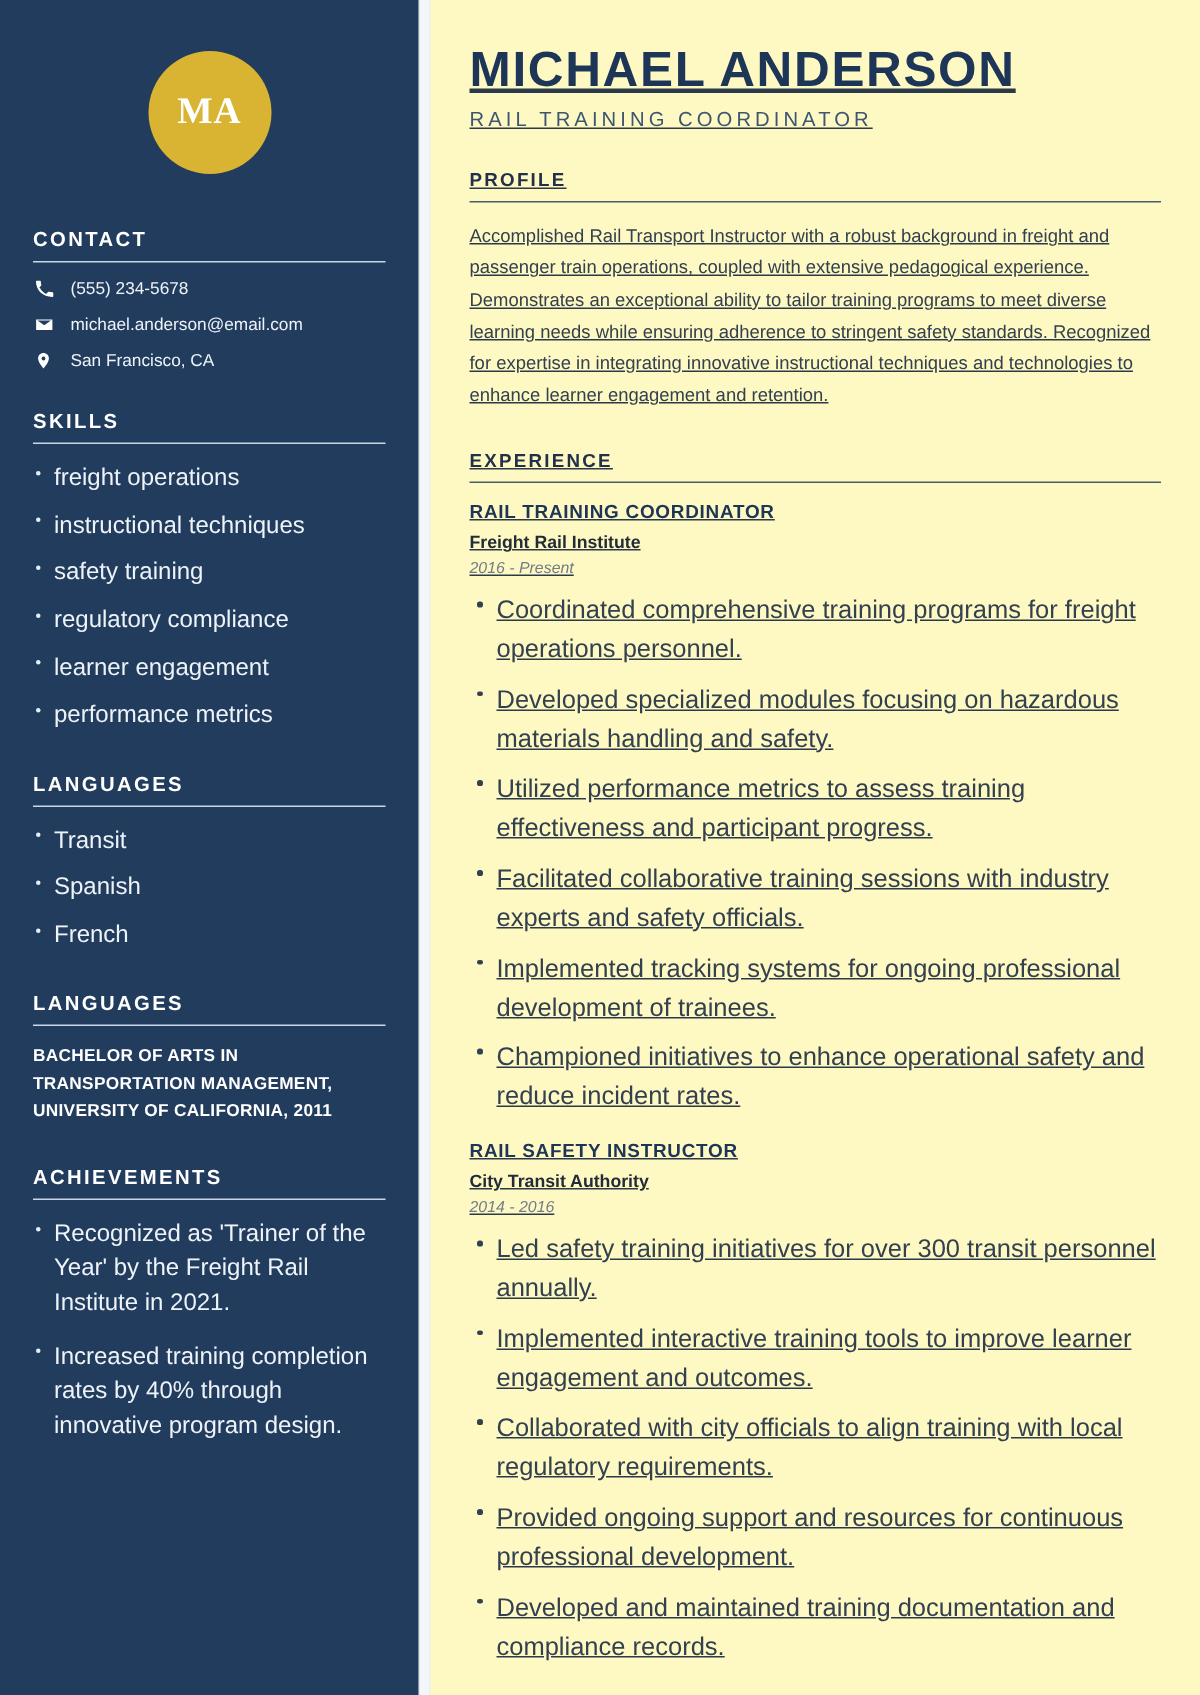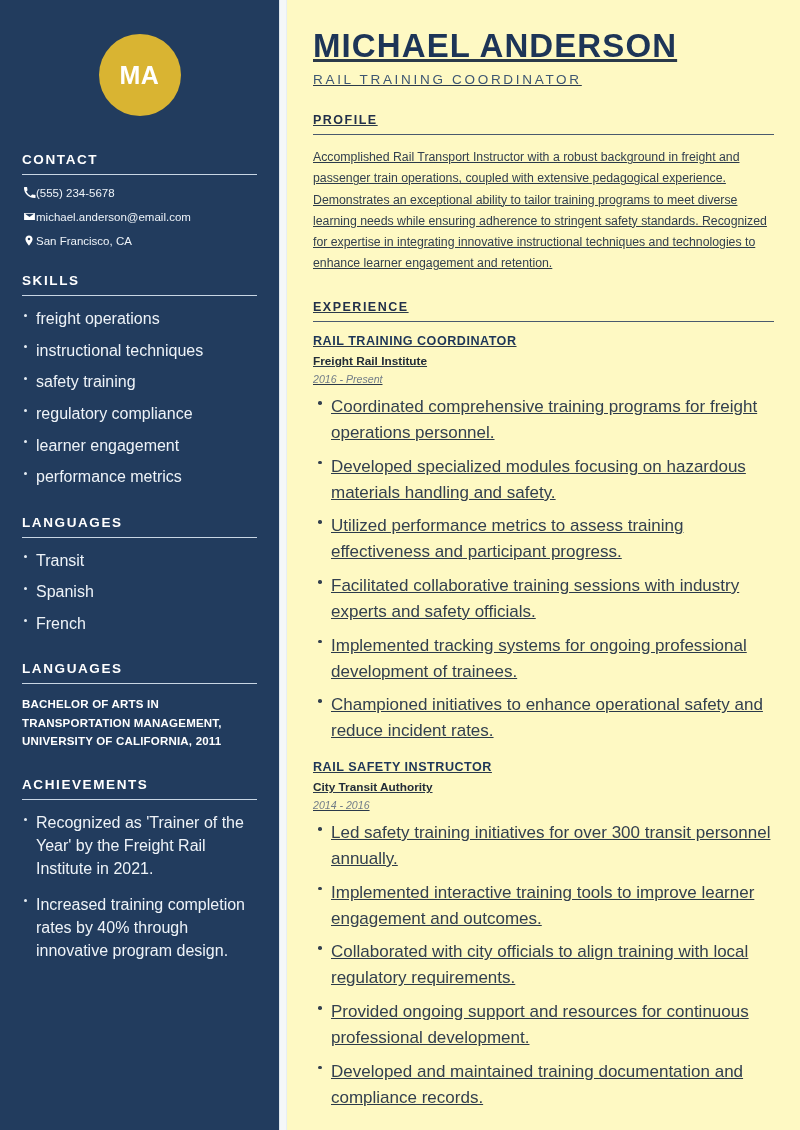--- a/index.html
+++ b/index.html
@@ -41,20 +41,21 @@
     background: #f4f7f9;
     border-left: 1px solid #dfe6ec;
     border-right: 1px solid #e8eef3;
   }
 
   .avatar-wrap {
     display: flex;
     justify-content: center;
     padding-top: 34px;
     padding-bottom: 36px;
+    font-family: Liberation Serif, serif;
   }
 
   .avatar {
     width: 82px;
     height: 82px;
     border-radius: 50%;
     background: #d9b432;
     display: flex;
     align-items: center;
     justify-content: center;
@@ -79,20 +80,21 @@
   .side-rule {
     height: 1px;
     background: #c9d6e4;
     margin-bottom: 11px;
   }
 
   
   .contact-row {
     display: flex;
     align-items: center;
+    gap: 11px;
     margin-bottom: 11px;
     font-size: 11.5px;
     color: #eef3f8;
   }
   .contact-row:last-child { margin-bottom: 0; }
 
   .c-icon {
     width: 14px;
     flex: 0 0 14px;
     display: flex;

